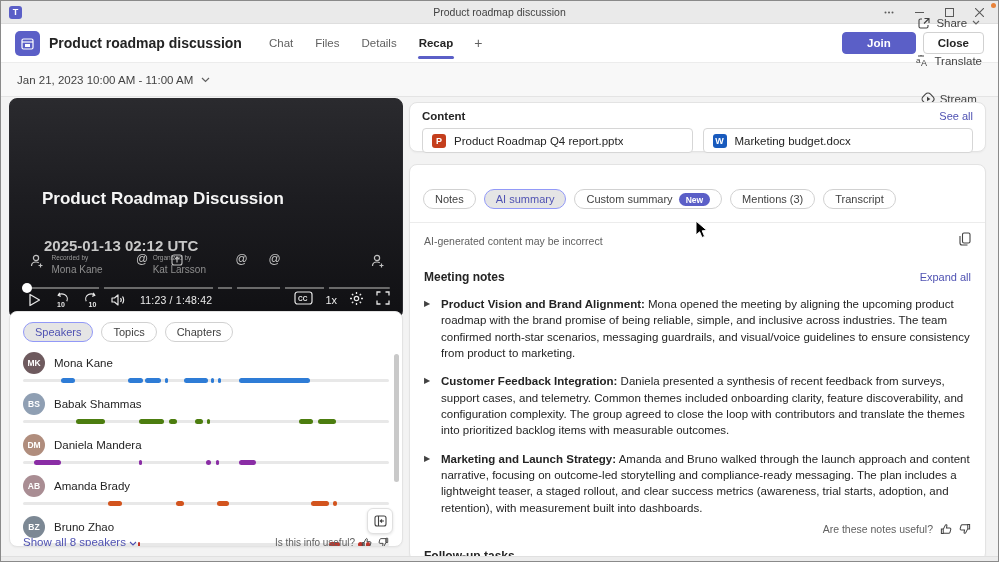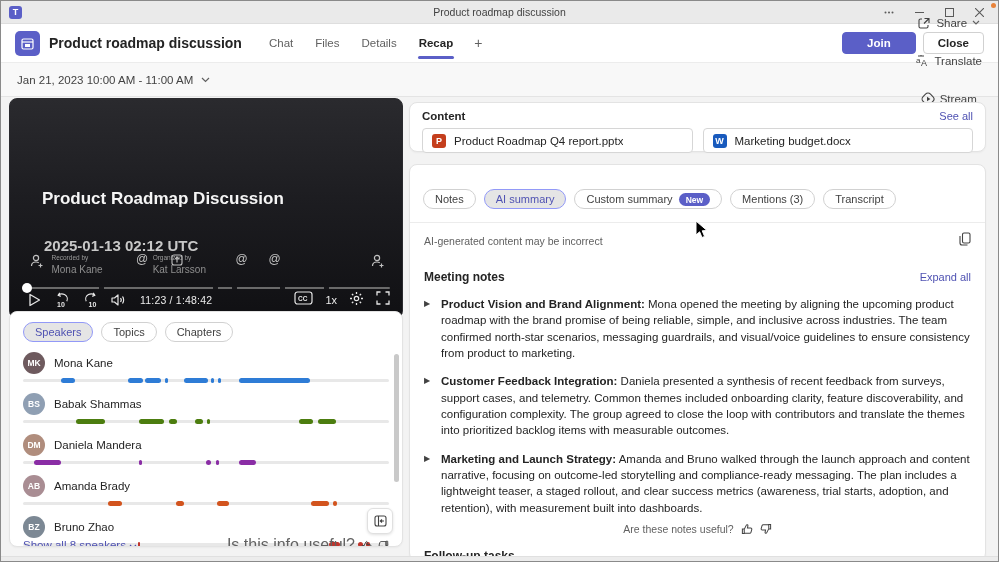--- a/index.html
+++ b/index.html
@@ -81,21 +81,21 @@
   .sp-head { display:flex; align-items:center; gap:9px; height:24px; }
   .avatar { width:22px; height:22px; border-radius:50%; color:#fff; font-size:8.5px; font-weight:bold;
             display:flex; align-items:center; justify-content:center; flex:none; }
   .sp-name { font-size:11.5px; color:#242424; }
   .sp-track { position:relative; margin-top:3px; height:5px; }
   .sp-track::before { content:""; position:absolute; left:0; right:0; top:1px; height:3px; background:#e8e8e8; border-radius:2px; }
   .sp-track .seg { position:absolute; top:0; height:5px; border-radius:3px; }
   .sp-scroll { position:absolute; right:3px; top:42px; width:5px; height:128px; background:#c9c9c9; border-radius:3px; }
   .sp-bottom { position:absolute; left:13px; right:13px; top:224px; display:flex; align-items:center; }
   .link { color:#4f52b2; font-size:11.5px; text-decoration:none; cursor:pointer; }
-  .sp-useful { margin-left:auto; display:flex; align-items:center; gap:6px; font-size:16px; color:#616161; }
+  .sp-useful { margin-left:auto; display:flex; align-items:center; gap:6px; font-size:10px; color:#616161; }
   .float-btn { position:absolute; right:9px; top:196px; width:26px; height:26px; background:#fff;
                border:1px solid #e0e0e0; border-radius:6px; box-shadow:0 1px 3px rgba(0,0,0,.12);
                display:flex; align-items:center; justify-content:center; }
 
   
   .content-card { left:408px; top:101px; width:577px; height:50px; padding:7px 12px; }
   .content-head { display:flex; align-items:center; }
   .content-title { font-size:11.5px; font-weight:600; color:#242424; }
   .see-all { margin-left:auto; font-size:11px; }
   .chips { display:flex; gap:10px; margin-top:6px; }
@@ -114,21 +114,21 @@
   .disclaimer-row { display:flex; align-items:center; padding:9px 14px 0 14px; }
   .disclaimer { font-size:10.5px; color:#616161; }
   .copy-btn { margin-left:auto; color:#424242; cursor:pointer; }
   .notes-head { display:flex; align-items:center; padding:20px 14px 0 14px; }
   .sec-title { font-size:12px; font-weight:bold; color:#242424; }
   .expand-all { margin-left:auto; font-size:11px; }
   .note-item { display:flex; padding:12px 14px 0 14px; }
   .note-marker { width:17px; flex:none; font-size:8px; color:#424242; padding-top:3px; font-family:"DejaVu Sans",sans-serif; }
   .note-text { font-size:11.5px; line-height:1.42; color:#242424; }
   .note-text b { font-weight:bold; }
-  .notes-useful { display:flex; align-items:center; justify-content:center; gap:7px;
+  .notes-useful { display:flex; align-items:center; justify-content:flex-end; gap:7px;
                   padding:7px 14px 0 14px; font-size:10.5px; color:#616161; }
   .tasks-head { padding:14px 14px 0 14px; }
   .thumb { color:#424242; display:flex; }
 
   .bottom-strip { position:absolute; left:0; bottom:0; width:100%; height:5px; background:#ececec; border-top:1px solid #e0e0e0; }
   .cursor { position:absolute; left:694px; top:219px; z-index:50; pointer-events:none; }
 </style>
 </head>
 <body>
 

